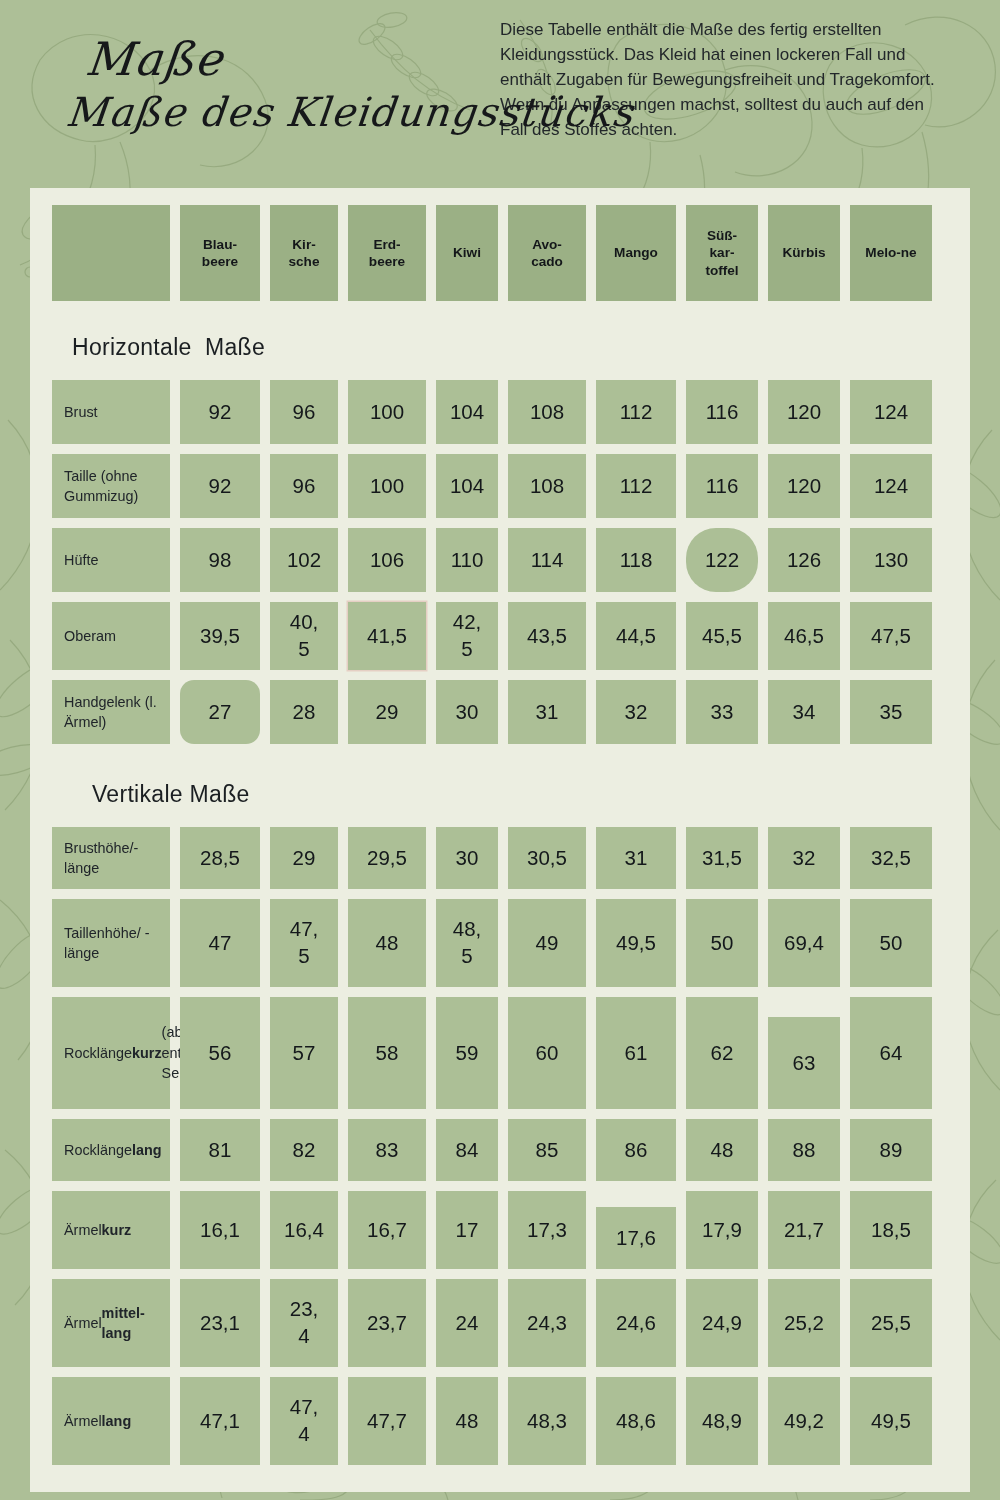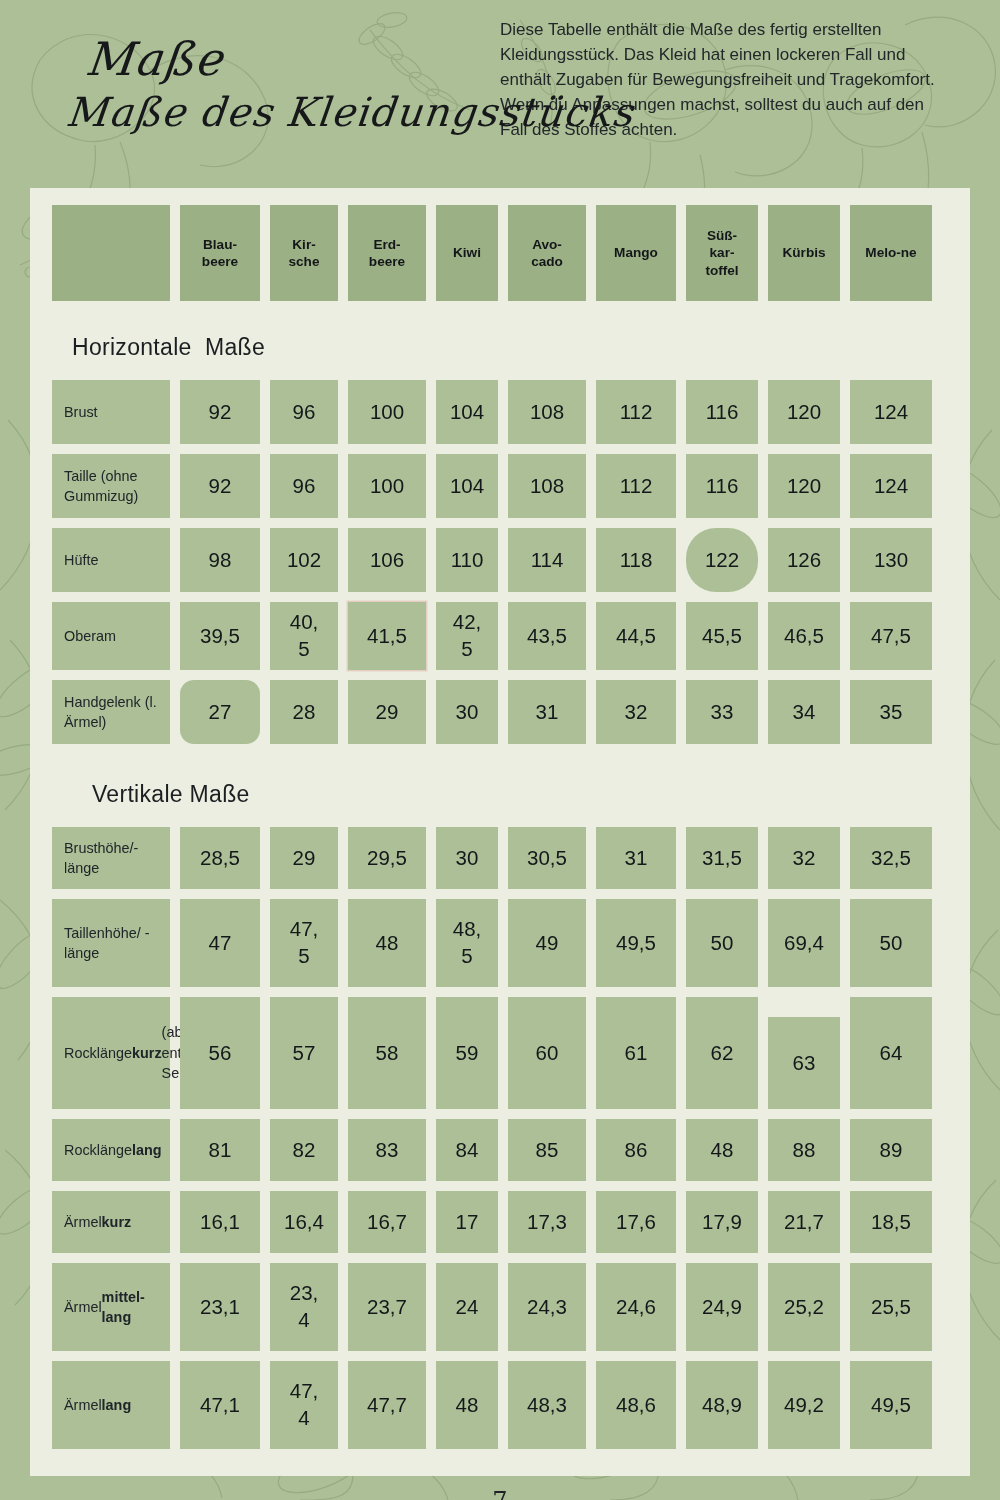--- a/index.html
+++ b/index.html
@@ -376,21 +376,21 @@
         <div class="val-cell r-v" style="white-space: pre-line;">86</div>
         <div class="val-cell r-v" style="white-space: pre-line;">48</div>
         <div class="val-cell r-v" style="white-space: pre-line;">88</div>
         <div class="val-cell r-v" style="white-space: pre-line;">89</div>
         <div class="row-label r-v">Ärmel <b>kurz</b></div>
         <div class="val-cell r-v" style="white-space: pre-line;">16,1</div>
         <div class="val-cell r-v" style="white-space: pre-line;">16,4</div>
         <div class="val-cell r-v" style="white-space: pre-line;">16,7</div>
         <div class="val-cell r-v" style="white-space: pre-line;">17</div>
         <div class="val-cell r-v" style="white-space: pre-line;">17,3</div>
-        <div class="val-cell r-v" style="white-space: pre-line;">17,6</div>
+        <div class="val-cell r-v" style="white-space: pre-line; margin-top: 16px;">17,6</div>
         <div class="val-cell r-v" style="white-space: pre-line;">17,9</div>
         <div class="val-cell r-v" style="white-space: pre-line;">21,7</div>
         <div class="val-cell r-v" style="white-space: pre-line;">18,5</div>
         <div class="row-label r-v tall">Ärmel <b>mittel-lang</b></div>
         <div class="val-cell r-v tall" style="white-space: pre-line;">23,1</div>
         <div class="val-cell r-v tall" style="white-space: pre-line;">23,
 4</div>
         <div class="val-cell r-v tall" style="white-space: pre-line;">23,7</div>
         <div class="val-cell r-v tall" style="white-space: pre-line;">24</div>
         <div class="val-cell r-v tall" style="white-space: pre-line;">24,3</div>

